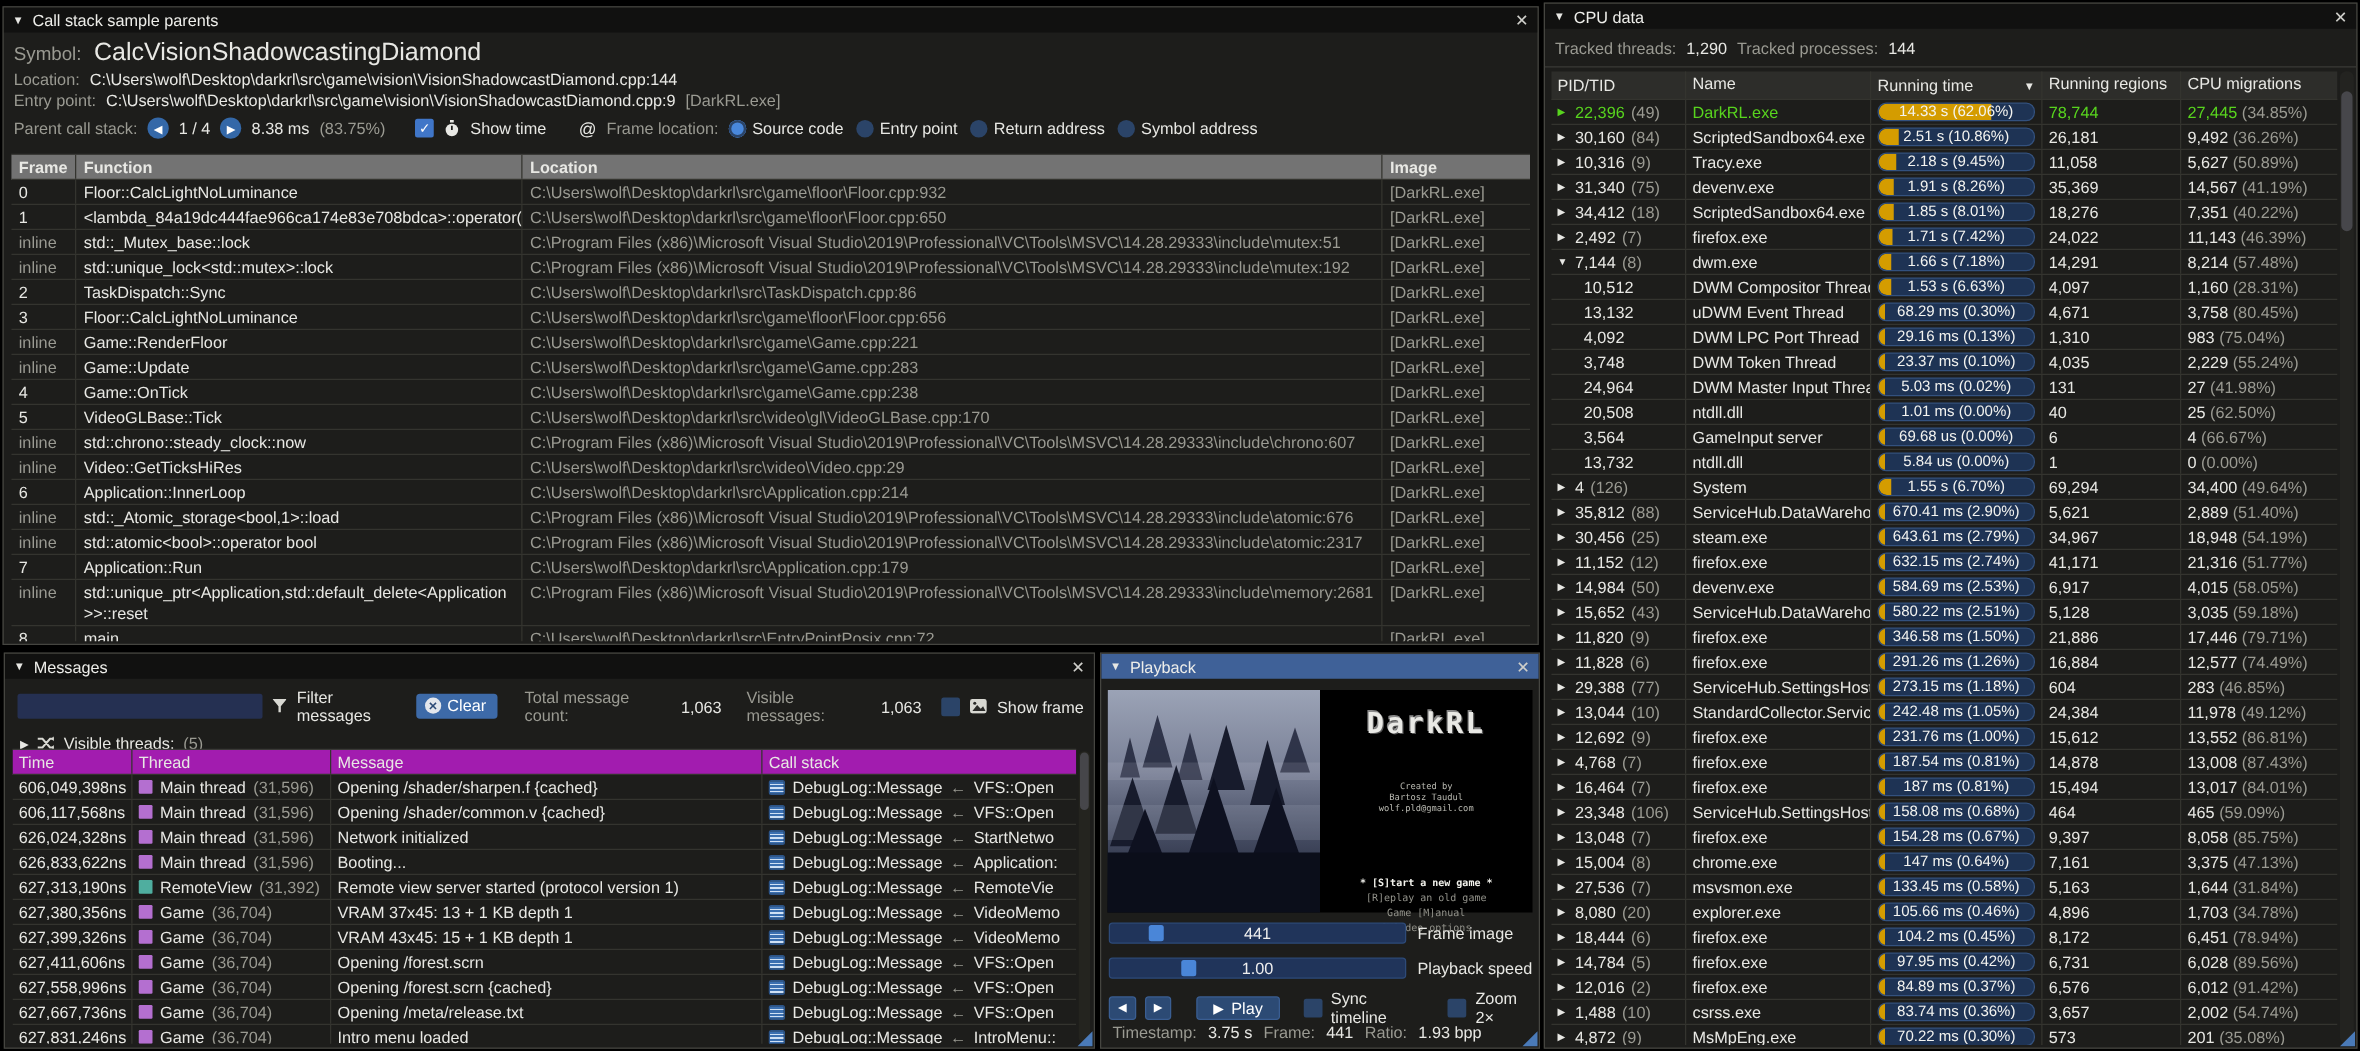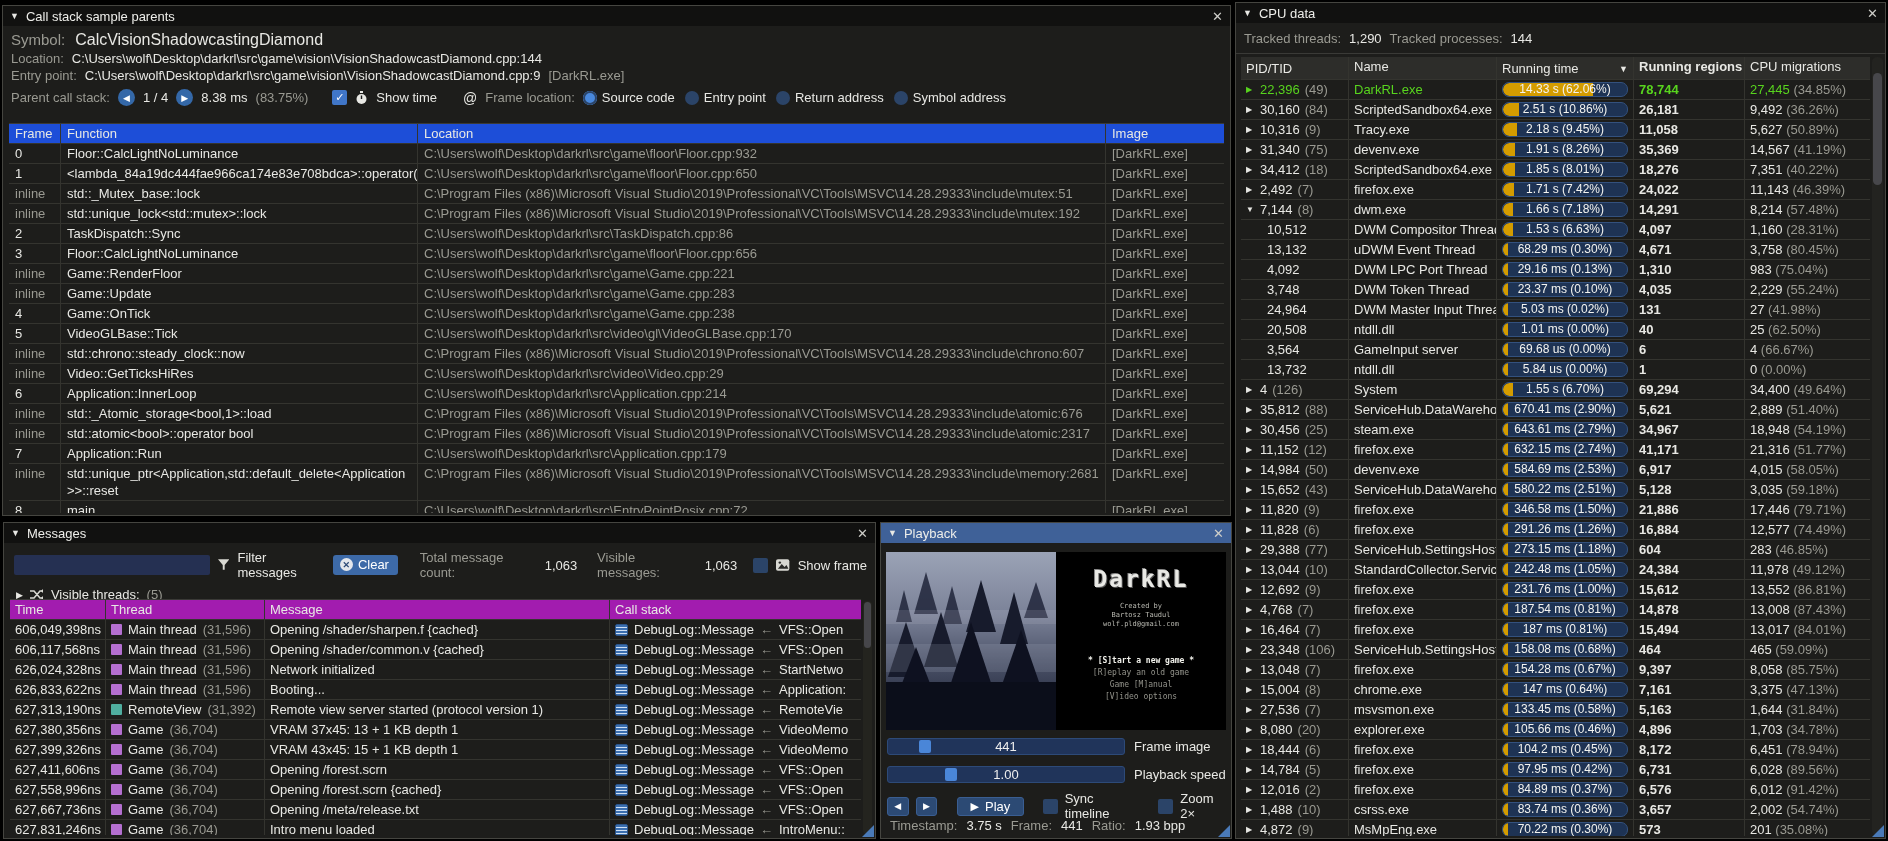--- a/index.html
+++ b/index.html
@@ -16,36 +16,36 @@
   .wtitle { color:#eeeeea; }
   .close-x { margin-left:auto; color:#cfcfca; font-size:13px; cursor:pointer; }
   .grey { color:#9a9a92; }
   .resize-grip { position:absolute; right:1px; bottom:1px; width:0; height:0;
     border-left:12px solid transparent; border-bottom:12px solid #4a7ab8; }
 
   
   #cs-win { left:2px; top:5px; width:1229px; height:511px; }
   .cs-sym-row { padding:5px 8px 0 8px; display:flex; align-items:baseline; gap:10px; }
   .cs-sym-label { font-size:15px; }
-  .cs-sym-name { font-size:16px; }
+  .cs-sym-name { font-size:20px; }
   .cs-meta { padding:2px 8px 0 8px; display:flex; gap:8px; white-space:nowrap; }
   .cs-parent-row { padding:6px 8px 5px 8px; display:flex; align-items:center; gap:8px; }
   .nav-btn { width:17px; height:17px; border-radius:50%; background:#3468a8; color:#fff;
     font-size:9px; display:flex; align-items:center; justify-content:center; cursor:pointer; }
   .checkbox { width:15px; height:15px; border-radius:2px; background:#2b4468; display:inline-flex;
     align-items:center; justify-content:center; color:#fff; font-size:11px; flex:none; }
   .checkbox.checked { background:#4076c8; }
   .radio { width:14px; height:14px; border-radius:50%; background:#2b4468; flex:none; }
   .radio.sel { background:#4988dc; box-shadow:inset 0 0 0 2px #2b4468, inset 0 0 0 7px #4988dc; }
   .icon-at { color:#e8e8e4; font-size:14px; }
   .radio-item { display:flex; align-items:center; gap:5px; margin-right:10px; }
   .cs-table { position:absolute; left:6px; right:6px; top:117px; bottom:2px; overflow:hidden;
     border-top:1px solid #3a3a37; }
   .cs-hrow, .cs-row { display:flex; border-bottom:1px solid #34342f; }
-  .cs-hrow { background:#1d4ed8; }
+  .cs-hrow { background:#737373;font-weight:bold; }
   .cs-hrow > div, .cs-row > div { padding:1px 6px; border-right:1px solid #34342f;
     white-space:nowrap; overflow:hidden; line-height:17px; }
   .cs-row.tall > div { white-space:normal; word-break:break-all; line-height:17px; }
   .c-frame { width:52px; flex:none; }
   .c-func  { width:357px; flex:none; }
   .c-loc   { width:688px; flex:none; color:#9a9a92; }
   .c-img   { flex:1; color:#9a9a92; border-right:none !important; }
   .cs-hrow .c-loc, .cs-hrow .c-img { color:#e8e8e4; }
 
   
@@ -73,21 +73,21 @@
   .cs-ico { width:13px; height:12px; border-radius:2px; flex:none;
     background:repeating-linear-gradient(180deg,#3b6fb0 0 2px,#cfe0f4 2px 3px); border:1px solid #2c5488; }
   .msg-scroll { position:absolute; right:3px; top:78px; bottom:4px; width:9px; background:#24241f; border-radius:4px; }
   .msg-scroll .thumb { position:absolute; top:1px; left:1px; right:1px; height:46px; background:#46464a; border-radius:4px; }
 
   
   #pb-win { left:880px; top:522px; width:352px; height:317px; }
   .pb-frame { position:absolute; left:5px; top:29px; width:340px; height:178px; background:#000; display:flex; }
   .pb-forest { width:170px; height:178px; flex:none; }
   .pb-right { flex:1; display:flex; flex-direction:column; align-items:center;
-    font-family:"DejaVu Sans Mono", monospace; padding-top:14px; }
+    font-family:"DejaVu Sans Mono", monospace; padding-top:14px;gap:23px; }
   .pb-logo { font-size:23px; font-weight:bold; letter-spacing:2px; color:#e9e9e5;
     text-shadow:1px 1px 0 #555, -1px -1px 0 #888; }
   .pb-credit { margin-top:10px; font-size:7px; line-height:9px; color:#b9b9b1; text-align:center; }
   .pb-menu { margin-top:26px; font-size:8px; line-height:12px; text-align:center; color:#92928a; }
   .pb-menu .hot { color:#f2f2ec; font-weight:bold; }
   .slider-row { position:absolute; left:6px; display:flex; align-items:center; gap:9px; }
   .slider { width:238px; height:17px; background:#20345a; border:1px solid #2d4a78; border-radius:3px;
     position:relative; display:flex; align-items:center; justify-content:center; color:#eee; }
   .slider .grab { position:absolute; top:1px; bottom:1px; width:12px; background:#4a86d8; border-radius:2px; }
   .pb-btn { height:19px; background:#2c4a74; border:1px solid #3a5e92; border-radius:3px; color:#fff;
@@ -98,21 +98,21 @@
   #cpu-win { left:1235px; top:2px; width:651px; height:837px; }
   .cpu-stats { display:flex; align-items:center; gap:8px; padding:8px 8px 7px 8px; border-bottom:1px solid #3a3a37; }
   .cpu-table { position:absolute; left:5px; right:15px; top:54px; bottom:2px; overflow:hidden; }
   .p-hrow, .p-row { display:flex; border-bottom:1px solid #34342f; }
   .p-hrow { background:#2d2d2a; }
   .p-hrow > div, .p-row > div { padding:1px 5px; border-right:1px solid #34342f;
     white-space:nowrap; overflow:hidden; line-height:17px; }
   .p-pid { width:108px; flex:none; display:flex; align-items:center; gap:5px; }
   .p-name { width:148px; flex:none; }
   .p-time { width:137px; flex:none; display:flex; align-items:center; }
-  .p-reg { width:111px; flex:none;font-weight:bold; }
+  .p-reg { width:111px; flex:none; }
   .p-mig { flex:1; border-right:none !important; }
   .p-row .p-pid .arrow { font-size:8px; width:9px; flex:none; }
   .p-row.child .p-pid { padding-left:26px; }
   .p-row.green, .p-row.green .p-name, .p-row.green .p-reg { color:#58d41e; }
   .p-row.green .arrow { color:#58d41e; }
   .bar { position:relative; width:129px; height:15px; background:#1e3354; border:1px solid #33517e;
     border-radius:7px; overflow:hidden; display:flex; align-items:center; justify-content:center; }
   .bar .fill { position:absolute; left:0; top:0; bottom:0; background:#d49c00; min-width:5px;
     border-radius:7px 0 0 7px; }
   .bar .btxt { position:relative; font-size:12px; color:#f4f4f0;text-align:center; }

